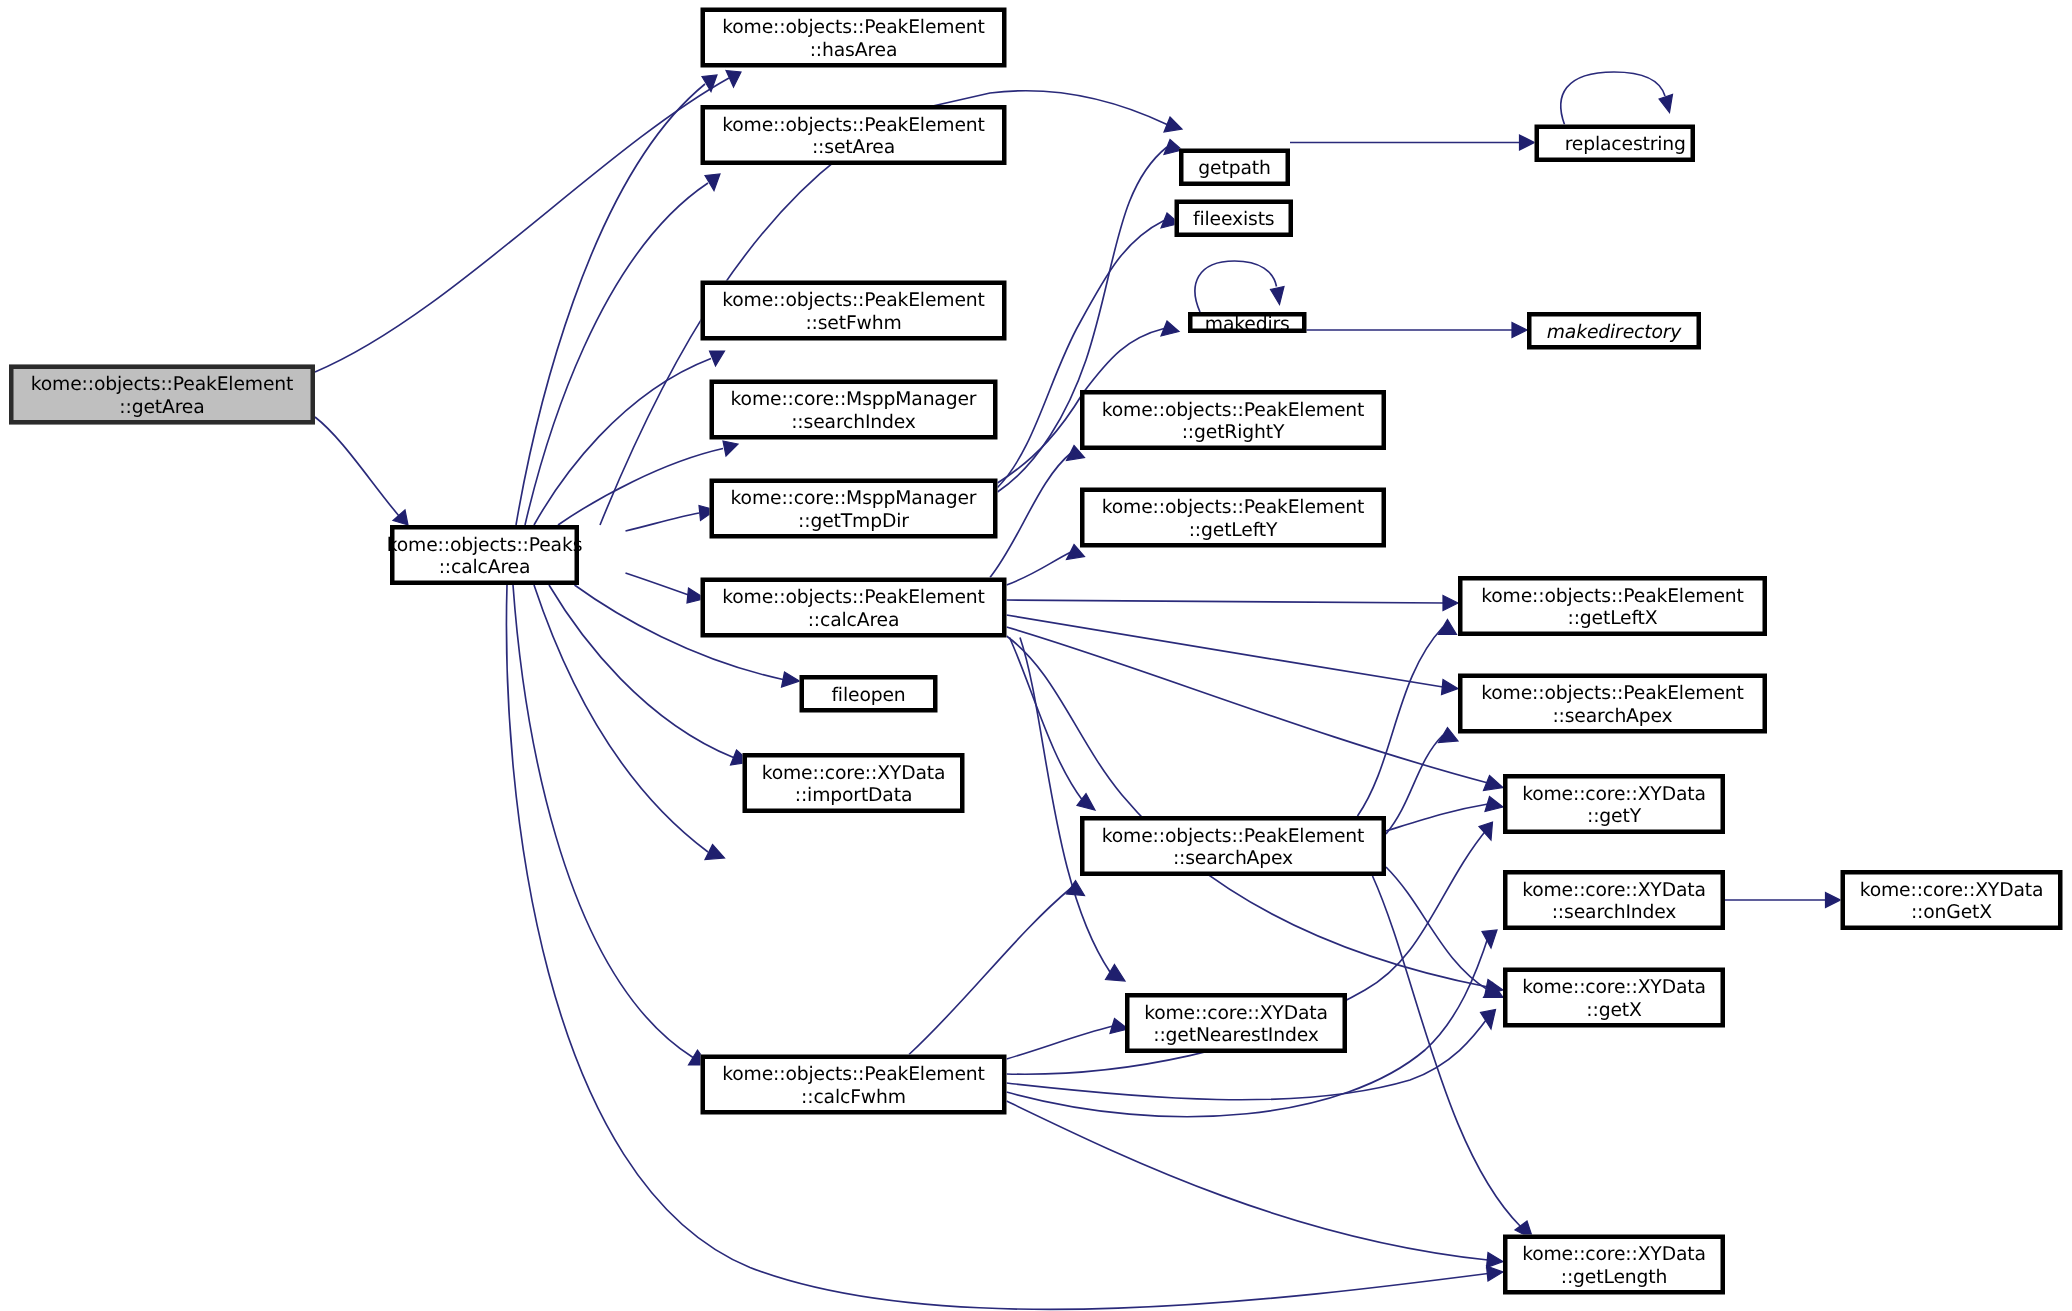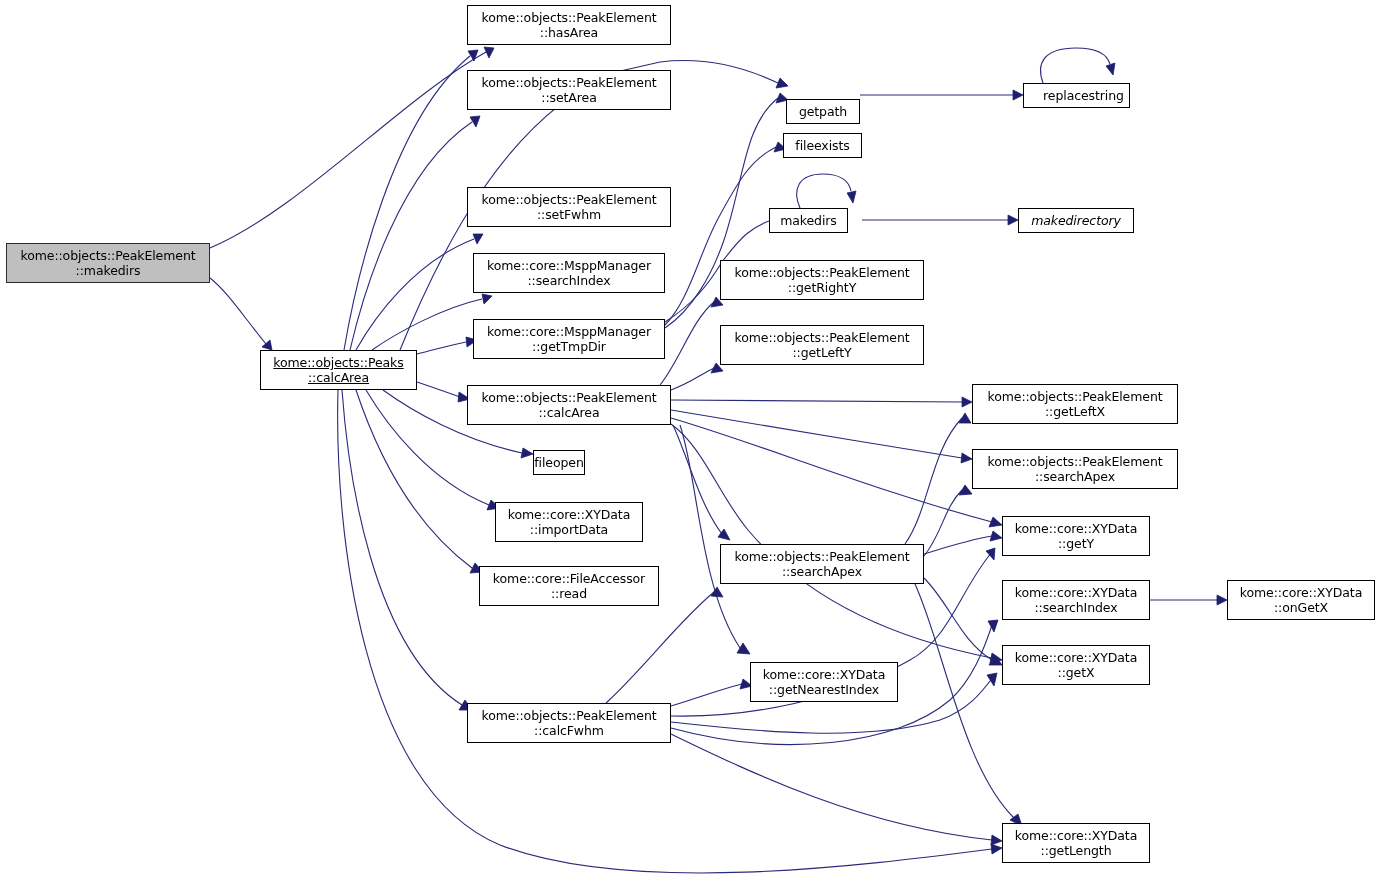--- a/index.html
+++ b/index.html
@@ -18,21 +18,21 @@
   #edge-layer {
     position: absolute;
     left: 0;
     top: 0;
     width: 1381px;
     height: 874px;
   }
   .node {
     position: absolute;
     box-sizing: border-box;
-    border: 1px solid #000000;
+    border: 3px solid #000000;
     background: #ffffff;
     color: #000000;
     display: flex;
     flex-direction: column;
     align-items: center;
     justify-content: center;
     text-align: center;
     font-size: 12.5px;
     line-height: 15px;
     letter-spacing: -0.1px;
@@ -223,21 +223,21 @@
       <polygon points="992,835 1002,841 991,845"></polygon>
     </g>
     <g class="edge">
       <path d="M671,728 C780,758 896,746 950,700 C972,680 984,650 993,622"></path>
       <polygon points="998,620 994,632 988,621"></polygon>
     </g>
   </svg>
 
   <div class="node root" style="left:6px;top:243px;width:204px;height:40px;">
     <span class="ln">kome::objects::PeakElement</span>
-    <span class="ln">::makedirs</span>
+    <span class="ln">::getArea</span>
   </div>
 
   <div class="node" style="left:467px;top:5px;width:204px;height:40px;">
     <span class="ln">kome::objects::PeakElement</span>
     <span class="ln">::hasArea</span>
   </div>
 
   <div class="node" style="left:467px;top:70px;width:204px;height:40px;">
     <span class="ln">kome::objects::PeakElement</span>
     <span class="ln">::setArea</span>
@@ -256,53 +256,49 @@
   <div class="node" style="left:473px;top:319px;width:192px;height:40px;">
     <span class="ln">kome::core::MsppManager</span>
     <span class="ln">::getTmpDir</span>
   </div>
 
   <div class="node" style="left:467px;top:385px;width:204px;height:40px;">
     <span class="ln">kome::objects::PeakElement</span>
     <span class="ln">::calcArea</span>
   </div>
 
-  <div class="node" style="left:533px;top:450px;width:52px;height:25px;">
+  <div class="node" style="left:533px;top:450px;width:92px;height:25px;">
     <span class="ln">fileopen</span>
   </div>
 
   <div class="node" style="left:495px;top:502px;width:148px;height:40px;">
     <span class="ln">kome::core::XYData</span>
     <span class="ln">::importData</span>
   </div>
 
-  <div class="node" style="left:479px;top:566px;width:180px;height:40px;">
-    <span class="ln">kome::core::FileAccessor</span>
-    <span class="ln">::read</span>
-  </div>
 
   <div class="node" style="left:467px;top:703px;width:204px;height:40px;">
     <span class="ln">kome::objects::PeakElement</span>
     <span class="ln">::calcFwhm</span>
   </div>
 
-  <div class="node" style="left:260px;top:350px;width:157px;height:40px;text-decoration:underline;">
+  <div class="node" style="left:260px;top:350px;width:126px;height:40px;">
     <span class="ln">kome::objects::Peaks</span>
     <span class="ln">::calcArea</span>
   </div>
 
   <div class="node" style="left:786px;top:83px;width:74px;height:25px;margin-top:16px;">
     <span class="ln">getpath</span>
   </div>
 
   <div class="node" style="left:783px;top:133px;width:79px;height:25px;">
     <span class="ln">fileexists</span>
   </div>
 
-  <div class="node" style="left:769px;top:208px;width:79px;height:25px;">
+  <div class="node" style="left:792px;top:208px;width:79px;height:14px;">
     <span class="ln">makedirs</span>
   </div>
 
   <div class="node" style="left:720px;top:260px;width:204px;height:40px;">
     <span class="ln">kome::objects::PeakElement</span>
     <span class="ln">::getRightY</span>
   </div>
 
   <div class="node" style="left:720px;top:325px;width:204px;height:40px;">
     <span class="ln">kome::objects::PeakElement</span>

